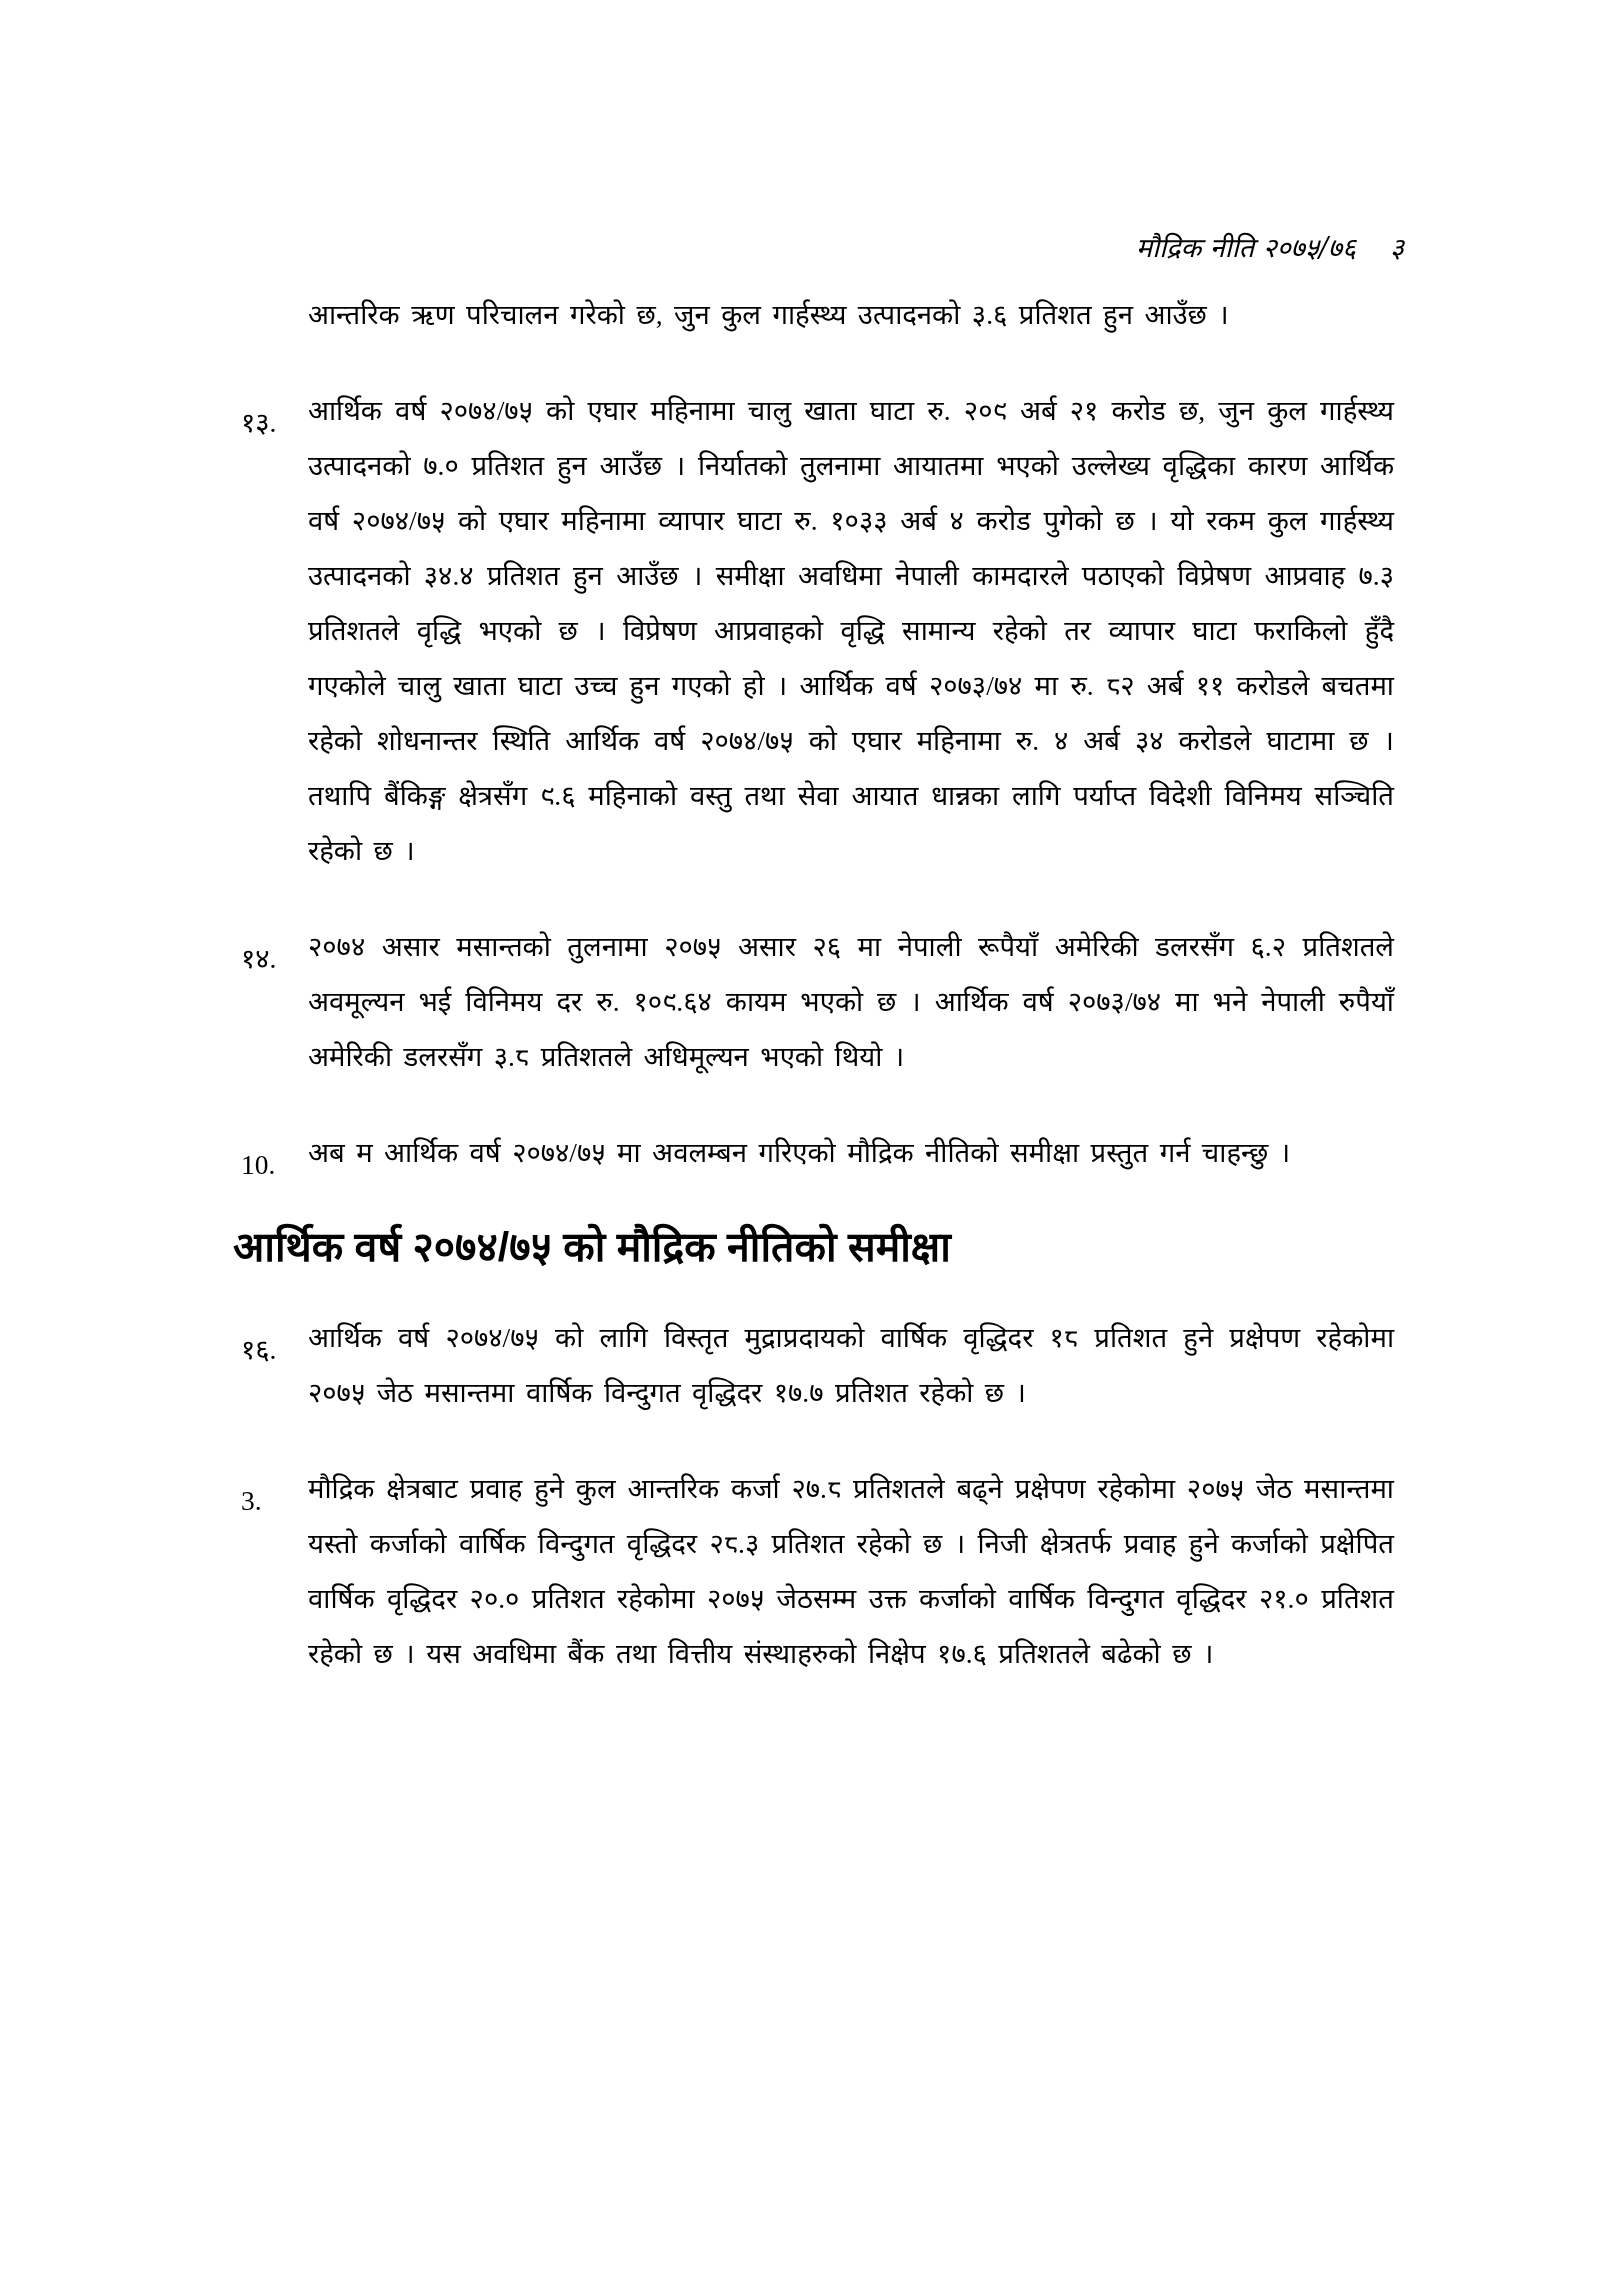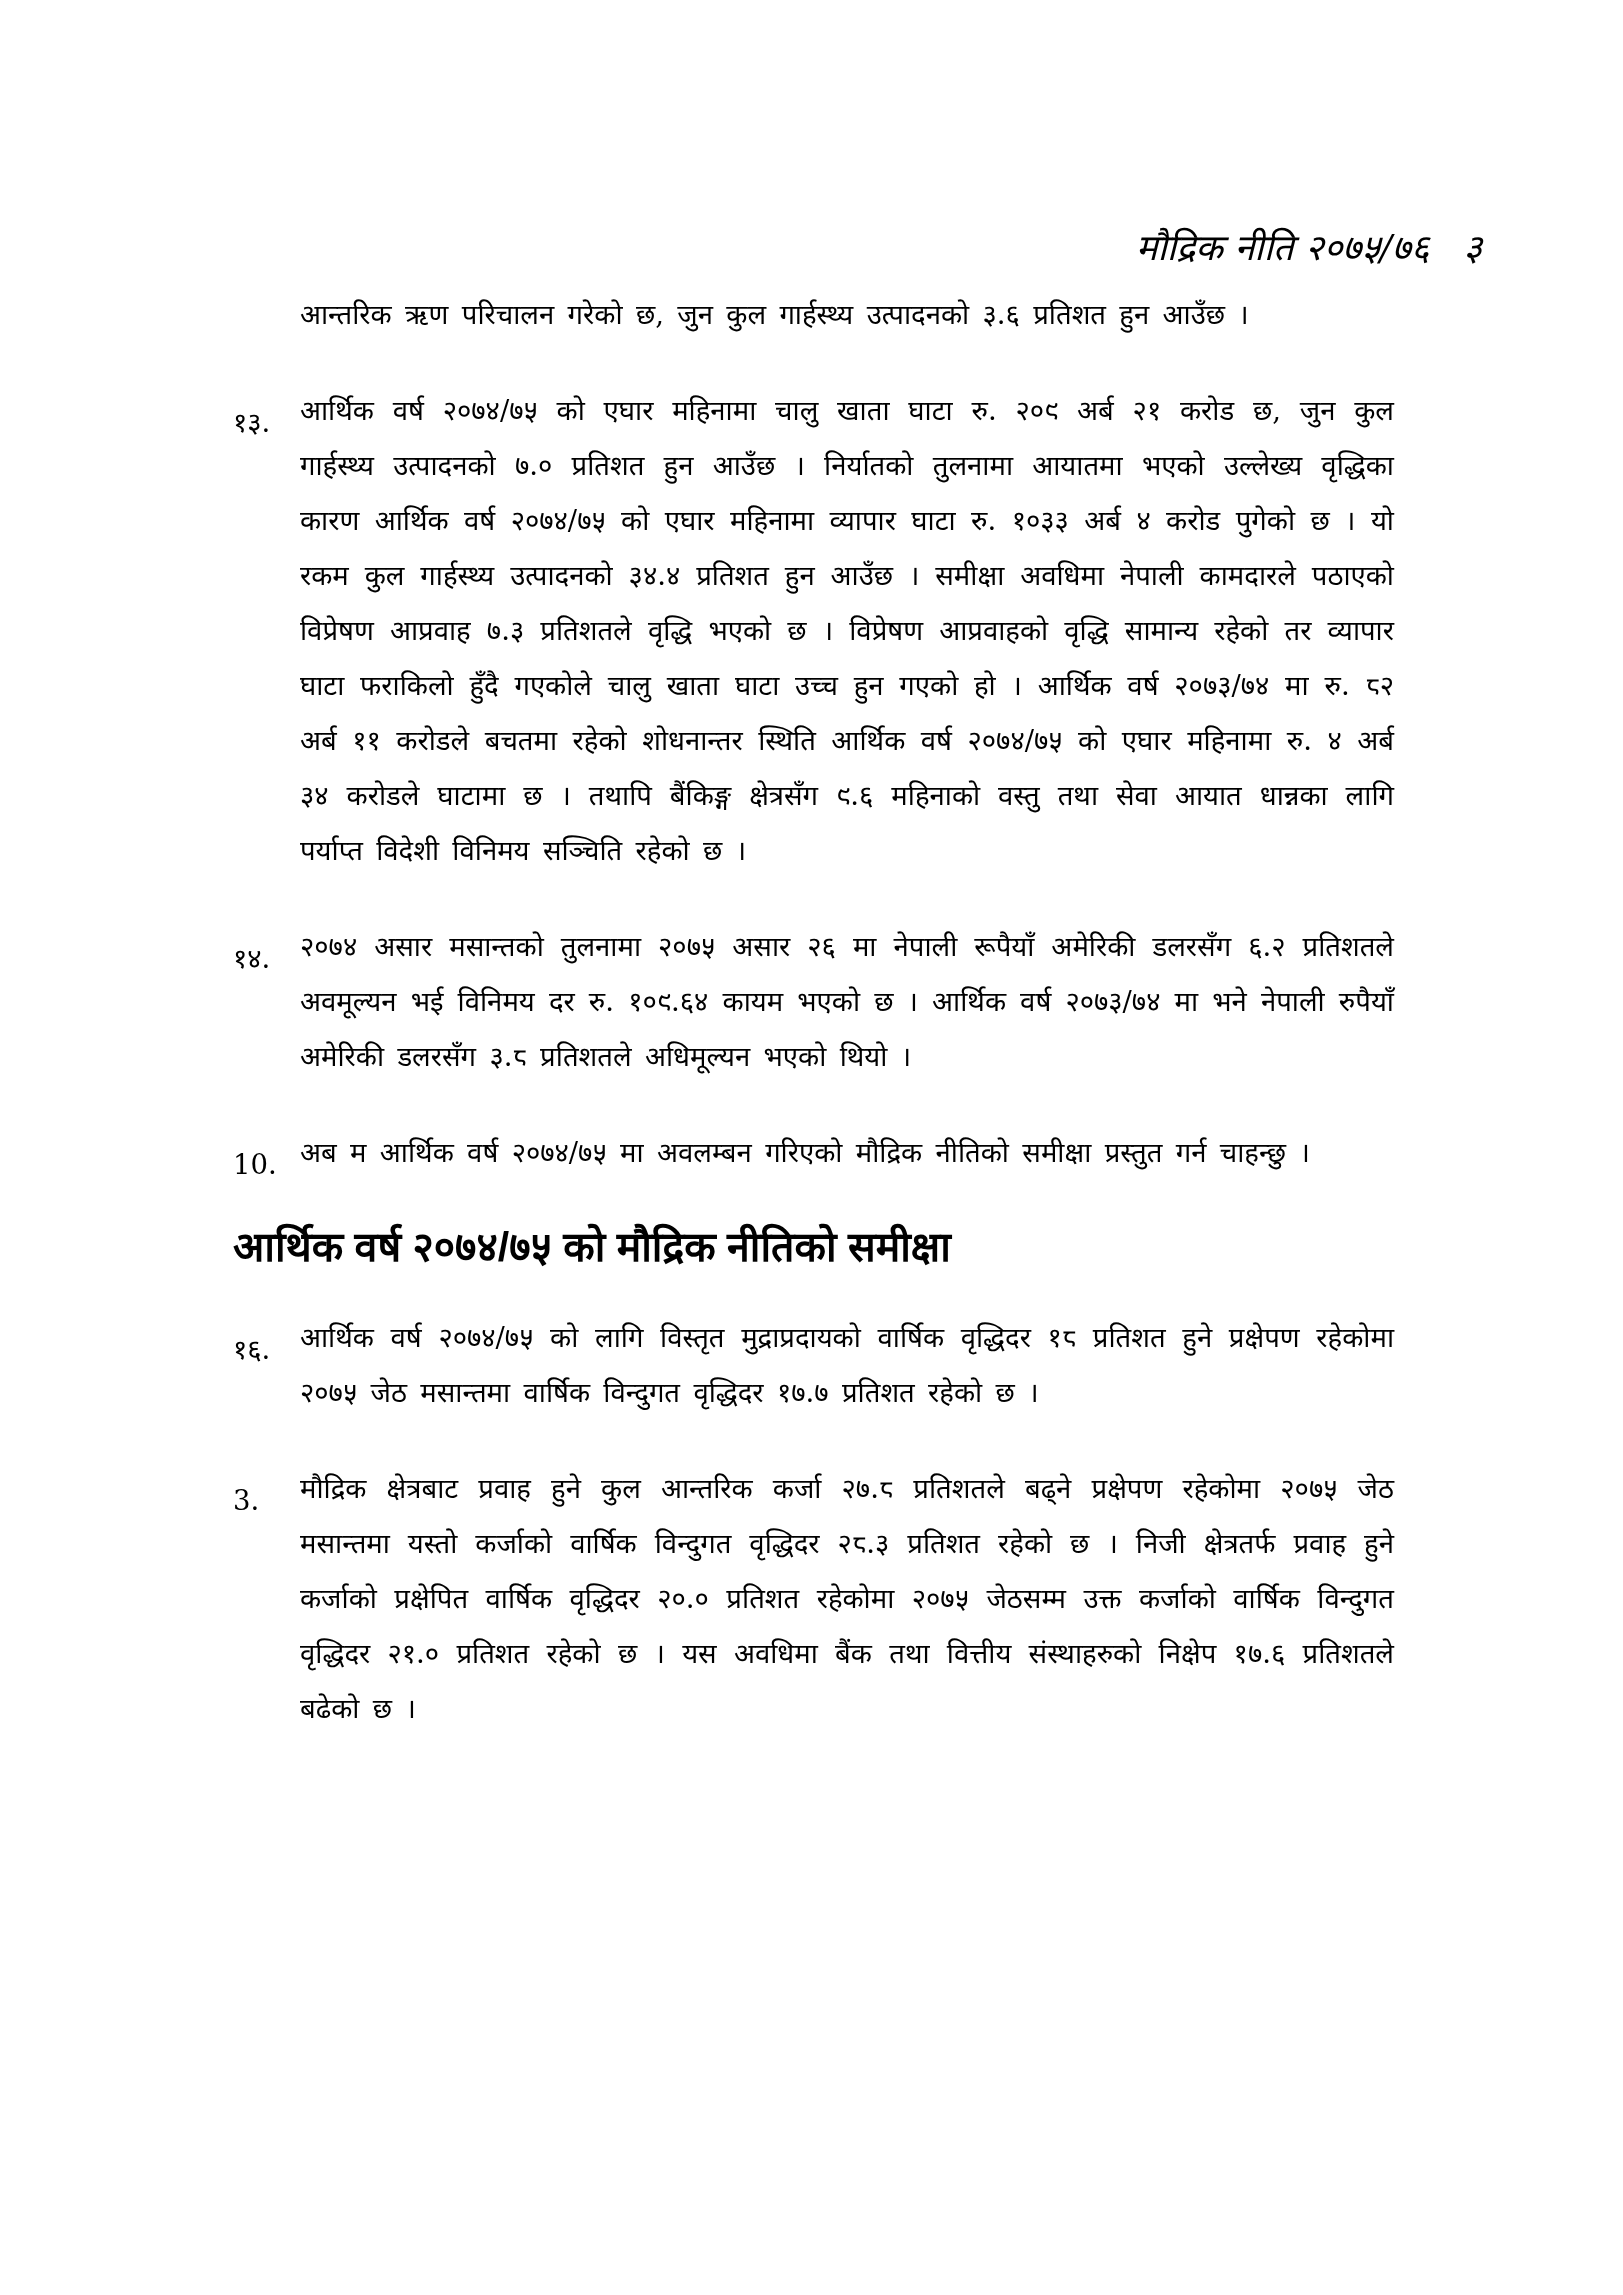--- a/index.html
+++ b/index.html
@@ -14,47 +14,48 @@
     background: #ffffff;
     color: #000000;
     font-family: "DejaVu Serif", "Liberation Serif", serif;
     overflow: hidden;
   }
   .running-header {
     position: absolute;
     top: 228px;
     left: 1136px;
     font-style: italic;
-    font-size: 36px;
+    font-size: 27px;
     line-height: 39px;
     white-space: nowrap;
     display: flex;
     align-items: baseline;
   }
   .running-header .header-title {
     display: inline-block;
   }
   .running-header .page-num {
     display: inline-block;
     margin-left: 34px;
   }
   .content {
     position: absolute;
     left: 233px;
     top: 287px;
     width: 1161px;
   }
   .para {
     position: relative;
-    margin: 0 0 41px 0;
+    margin: 0 0 41px 8px;
     padding-left: 67px;
     font-size: 27.5px;
     line-height: 55px;
     text-align: justify;
     word-spacing: 4.6px;
+    font-family: Liberation Serif, serif;
   }
   .para .para-number {
     position: absolute;
     left: 0;
     top: 12px;
   }
   .section-heading {
     margin: 10.5px 0 37px 0;
     font-family: Liberation Sans, sans-serif;
     font-size: 41px;

